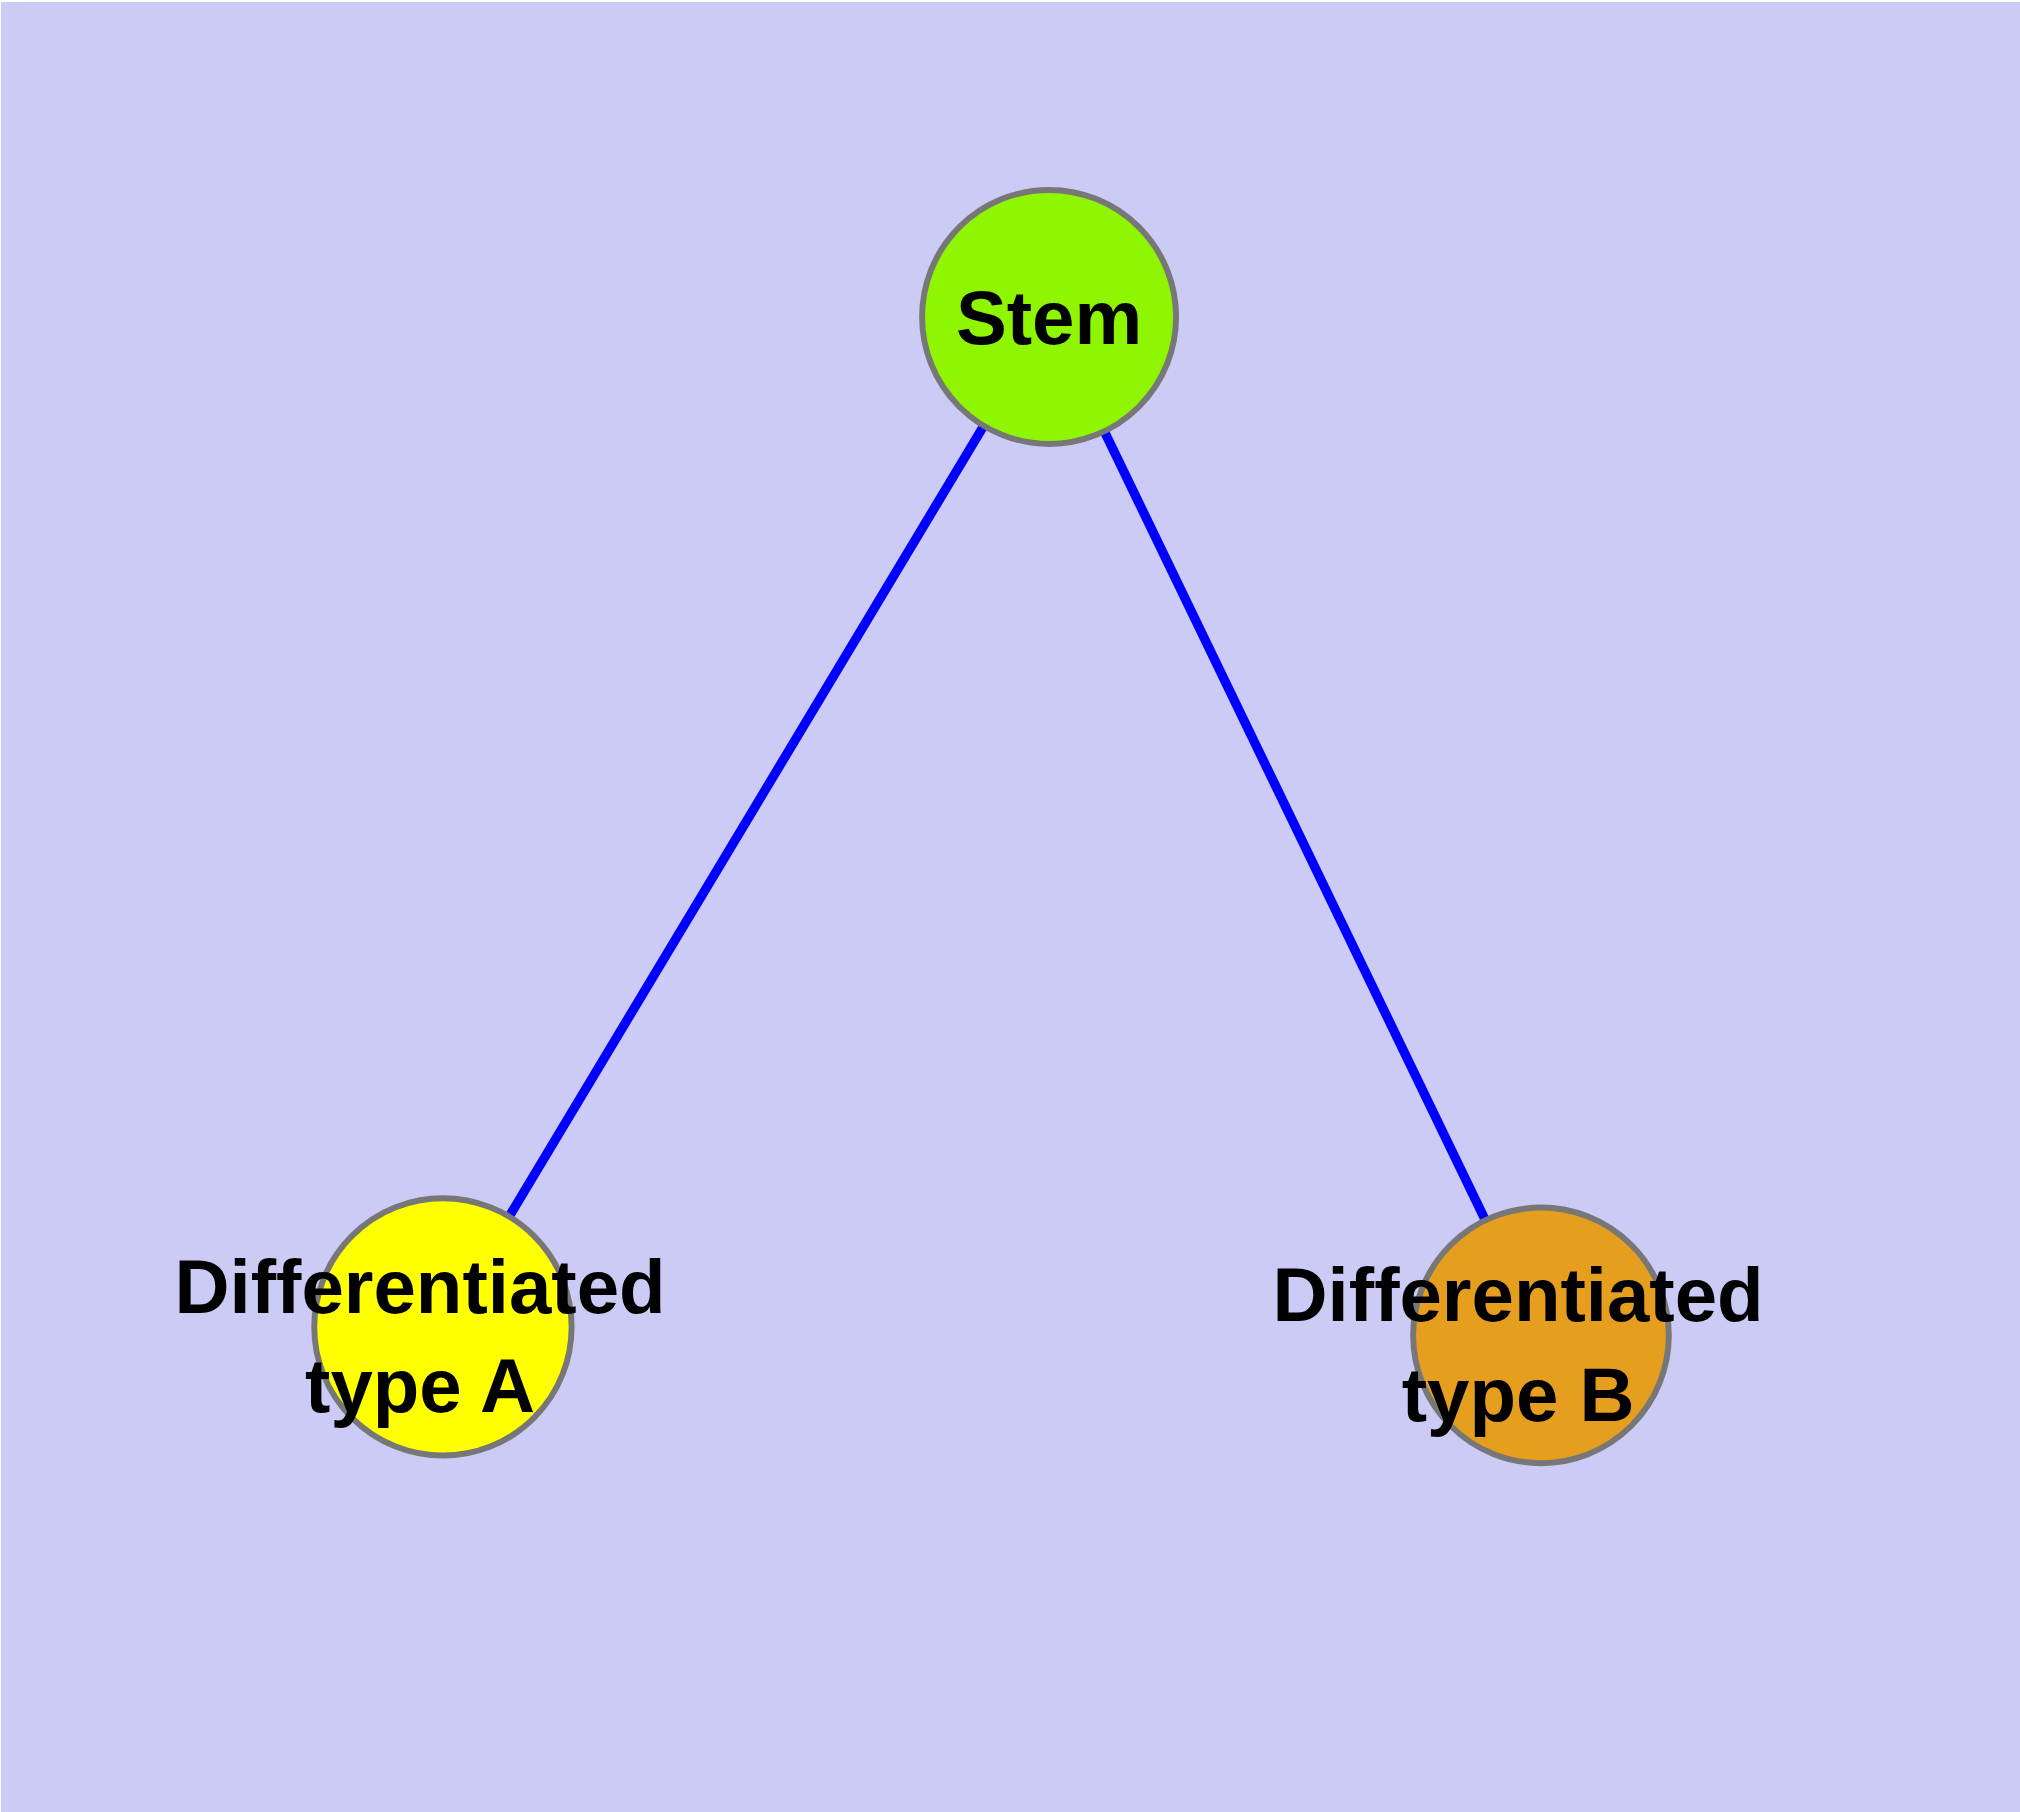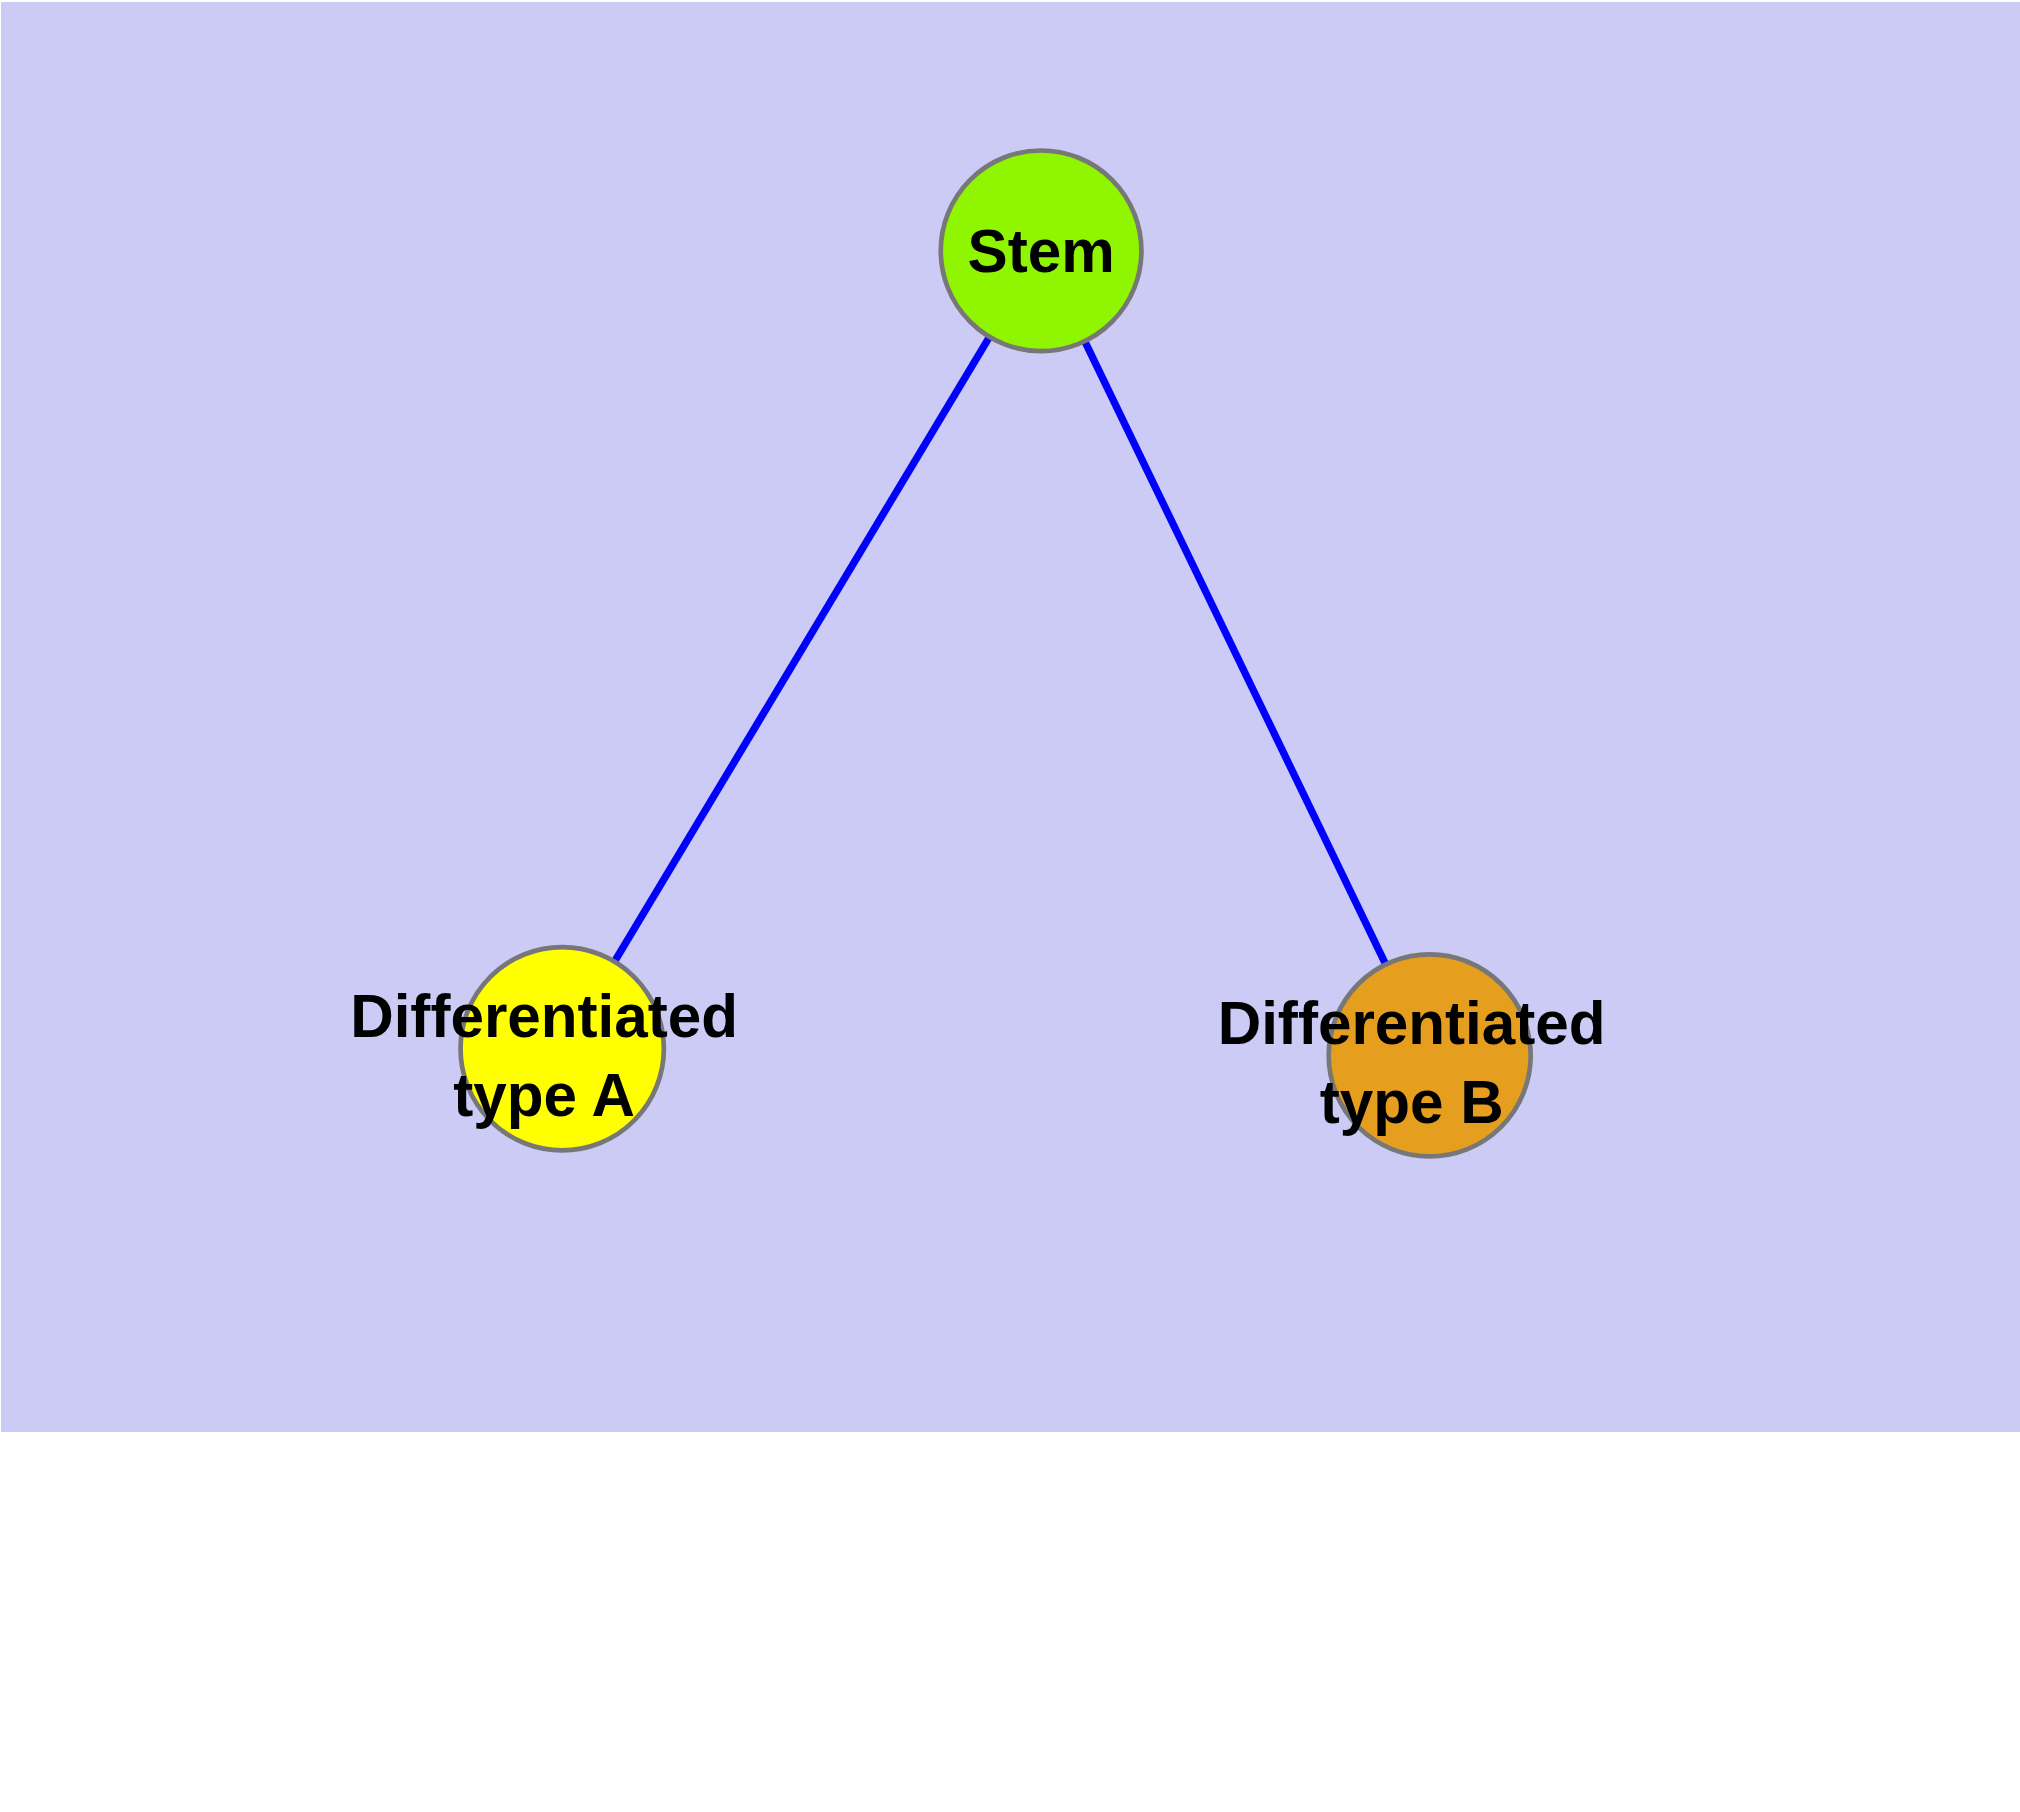--- a/index.html
+++ b/index.html
@@ -8,21 +8,21 @@
   }
   html, body {
     margin: 0;
     padding: 0;
     background: #ffffff;
     font-family: "Liberation Sans", "DejaVu Sans", sans-serif;
   }
   .canvas {
     position: relative;
     width: 2021px;
-    height: 1432px;
+    height: 1812px;
     background: var(--bg-color);
     border-top: 2.5px solid #ffffff;
     border-left: 1.7px solid #ffffff;
     box-sizing: border-box;
     overflow: hidden;
   }
   .graph-svg {
     position: absolute;
     top: 0; left: 0;
     width: 100%;

